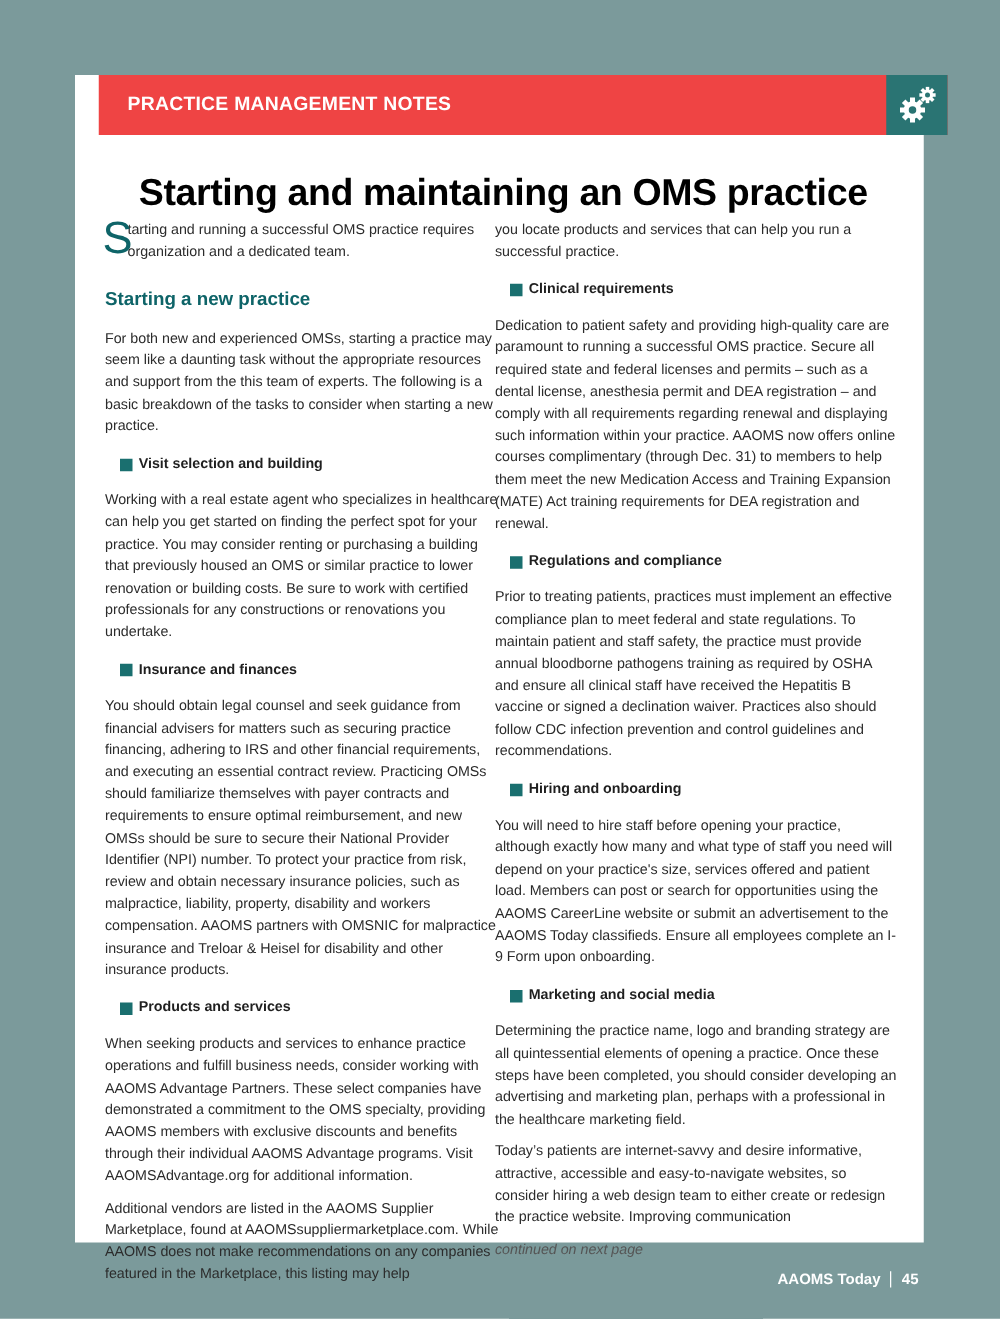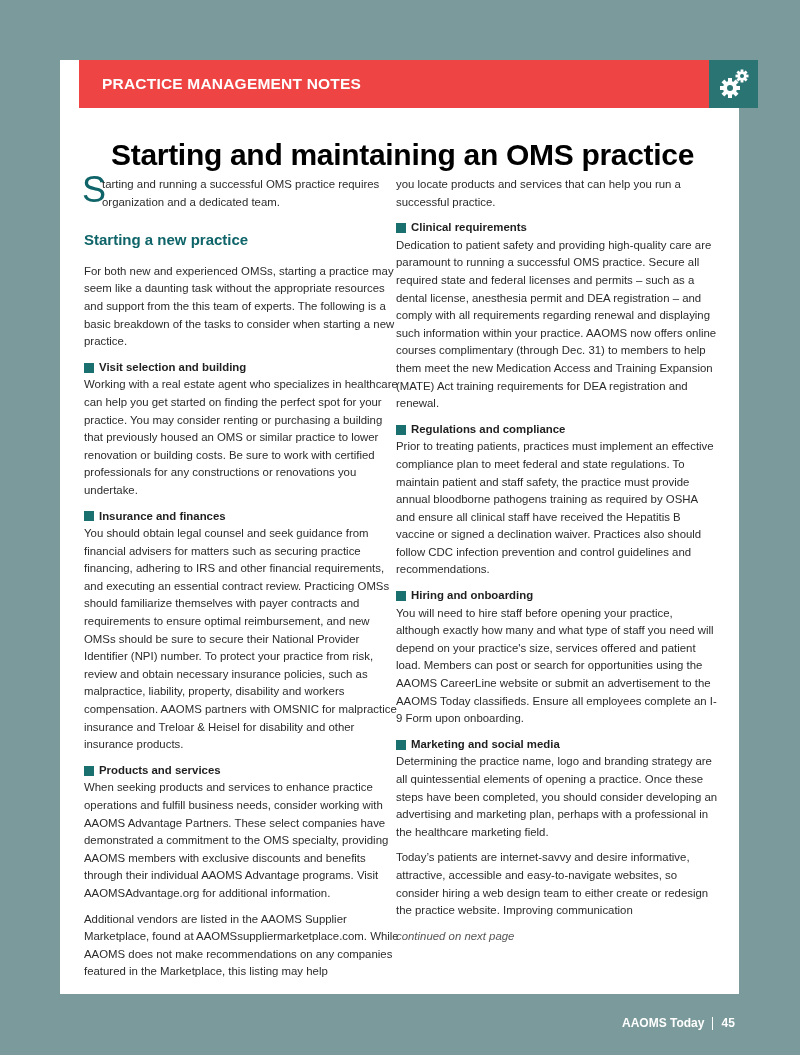--- a/index.html
+++ b/index.html
@@ -43,21 +43,21 @@
   .dropcap {
     position: absolute; left: -2px; top: -4px;
     font-size: 36px; line-height: 36px; color: #0e6468; font-weight: normal;
   }
   .h2 {
     color: #0e6468; font-weight: bold; font-size: 15px;
     margin: 20px 0 14px 0;
   }
   .h3 {
     font-weight: bold; color: #1f1f1f; display: flex; align-items: center;
-    margin: 0;
+    margin: 12px;
   }
   .h3 .sq {
     display: inline-block; width: 10px; height: 10px; background: #1a6f6f;
     margin-right: 5px;
   }
   .cont { font-style: italic; color: #555; margin-top: -8px; }
   .footer {
     position: absolute; left: 622px; top: 1016px;
     color: #ffffff; font-weight: bold; font-size: 12px;
     display: flex; align-items: center; gap: 8px;

